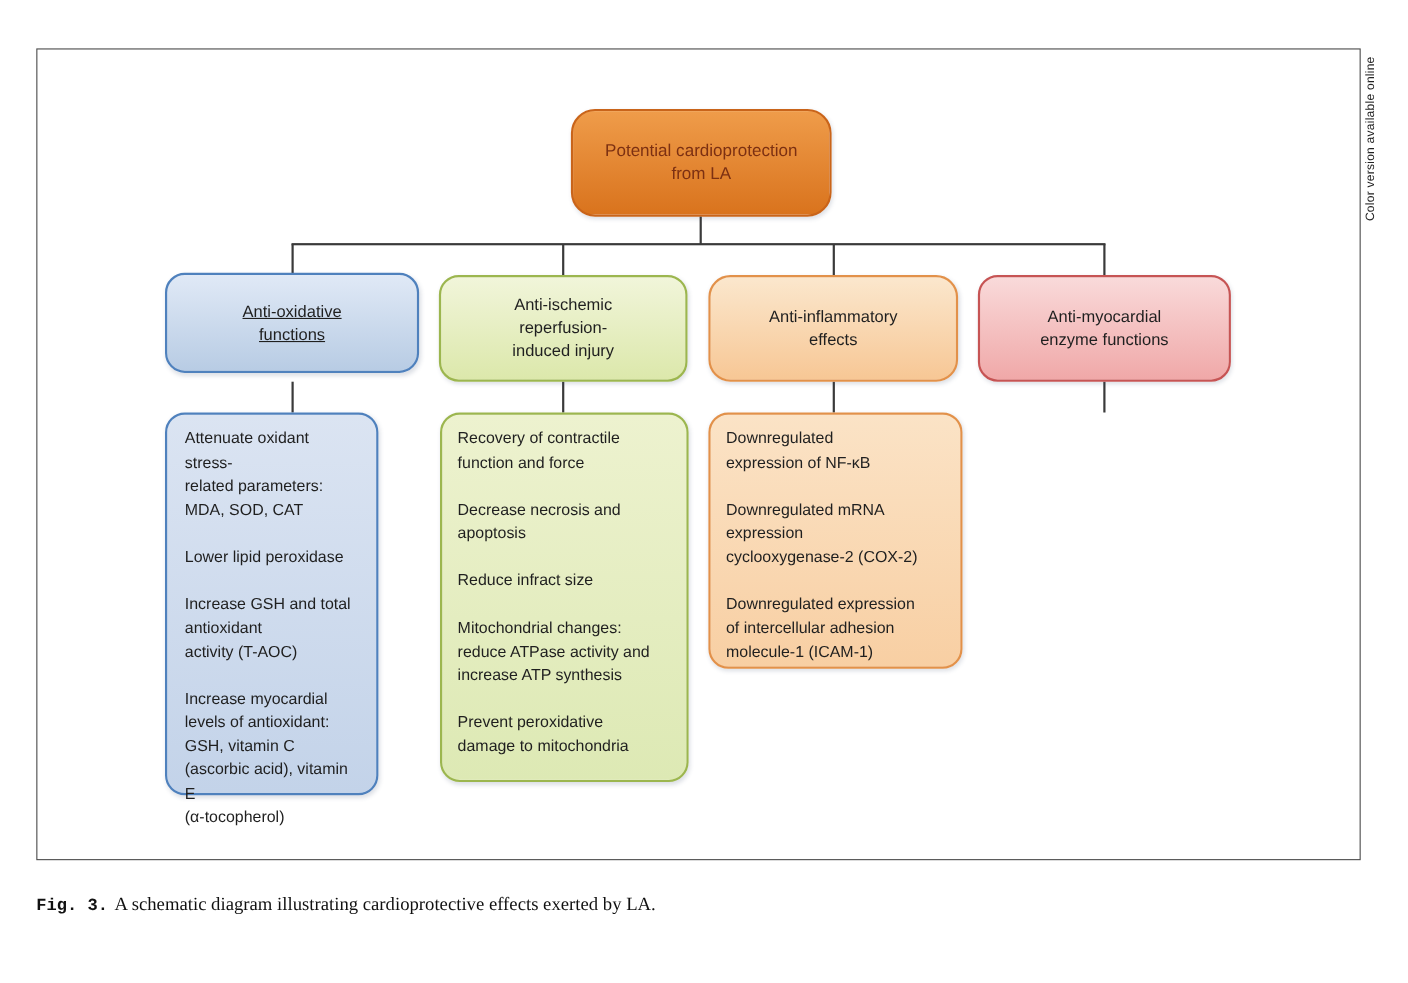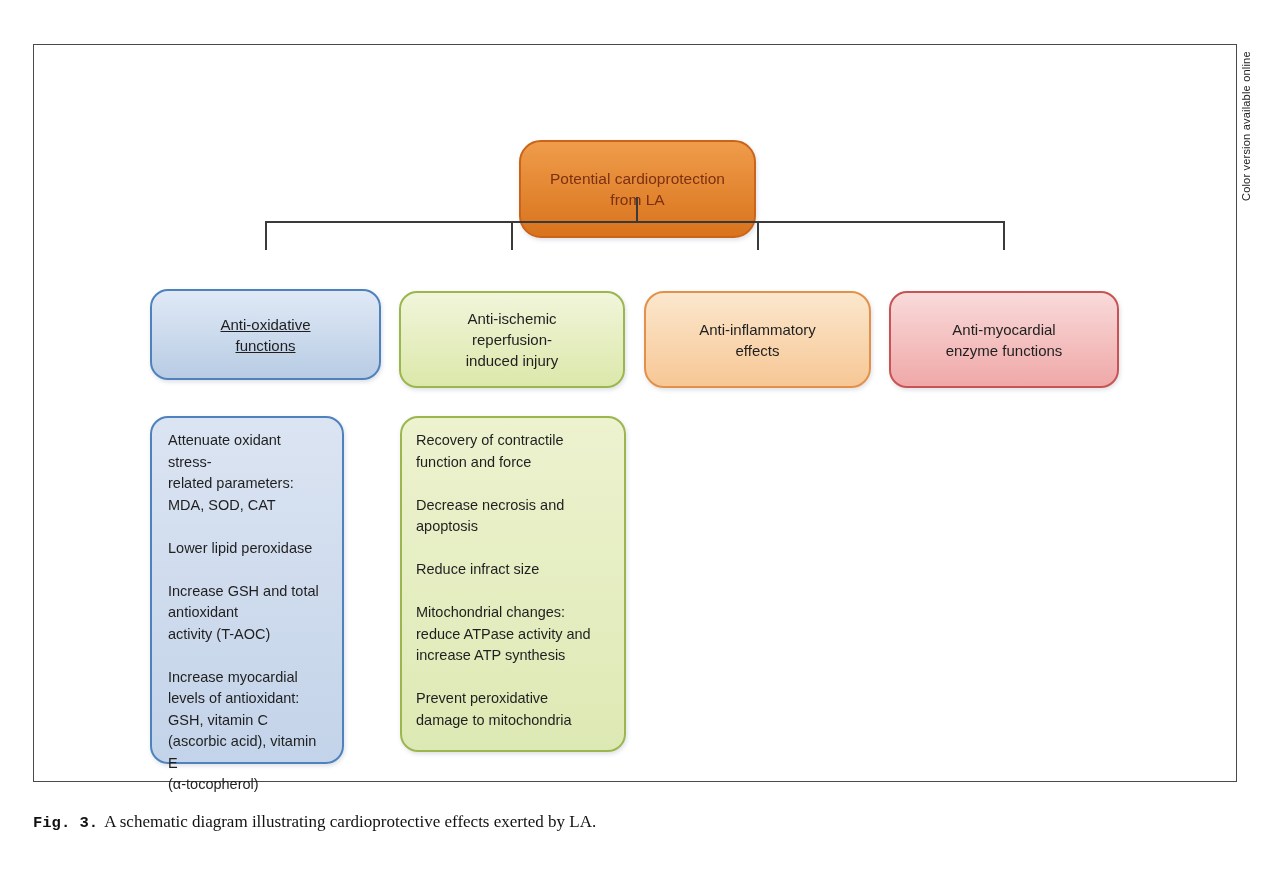--- a/index.html
+++ b/index.html
@@ -4,21 +4,21 @@
 <style>
   html,body{margin:0;padding:0;background:#fff;}
   .stage{position:relative;width:1280px;height:894px;background:#ffffff;
          font-family:"Liberation Sans",sans-serif;overflow:hidden;}
   .frame{position:absolute;left:33px;top:44px;width:1202px;height:736px;
          border:1.5px solid #4a4a4a;background:#fff;}
   .line{position:absolute;background:#3a3a3a;}
   .node{position:absolute;box-sizing:border-box;border:2px solid var(--bd,#888);
         background:linear-gradient(180deg,var(--ft,#eee),var(--fb,#ccc));
         border-radius:18px;white-space:pre-line;color:#1f1f1f;
-        box-shadow:1px 2px 4px rgba(60,80,110,0.18);margin-top:41px;}
+        box-shadow:1px 2px 4px rgba(60,80,110,0.18);}
   .head{display:flex;align-items:center;justify-content:center;text-align:center;
         font-size:15px;line-height:21px;}
   .rootnode{border-radius:22px;font-size:15.5px;font-weight:400;color:var(--tx,#1f1f1f);}
   .bodybox{padding:12px 14px;font-size:14.5px;line-height:21.5px;text-align:left;}
   .sidenote{position:absolute;left:1240px;top:201px;width:160px;
             transform:rotate(-90deg);transform-origin:0 0;
             font-size:11px;color:#222;letter-spacing:0.2px;}
   .caption{position:absolute;left:33px;top:812px;font-size:17px;color:#111;
            font-family:"Liberation Serif",serif;}
   .caption .fig-label{font-family:Liberation Mono, monospace;font-weight:bold;
@@ -78,20 +78,30 @@
 
 Mitochondrial changes:
 reduce ATPase activity and
 increase ATP synthesis
 
 Prevent peroxidative
 damage to mitochondria</div>
 
   <div class="node head" style="left: 644px; top: 250px; width: 227px; height: 97px; border-radius: 20px; --bd: #e2914a; --ft: #fbe7cd; --fb: #f7c795;">Anti-inflammatory
 effects</div>
+  <div class="node bodybox" style="left: 644px; top: 375px; width: 231px; height: 233px; --bd: #e2914a; --ft: #fbe3c6; --fb: #f8cfa3;">Downregulated
+expression of NF-κB
+
+Downregulated mRNA
+expression
+cyclooxygenase-2 (COX-2)
+
+Downregulated expression
+of intercellular adhesion
+molecule-1 (ICAM-1)</div>
 
   <div class="node head" style="left: 889px; top: 250px; width: 230px; height: 97px; --bd: #c65454; --ft: #f9dada; --fb: #f0a8a8;">Anti-myocardial
 enzyme functions</div>
 
   <div class="caption">
     <span class="fig-label">Fig. 3.</span><span>A schematic diagram illustrating cardioprotective effects exerted by LA.</span>
   </div>
 
 </div>
 

